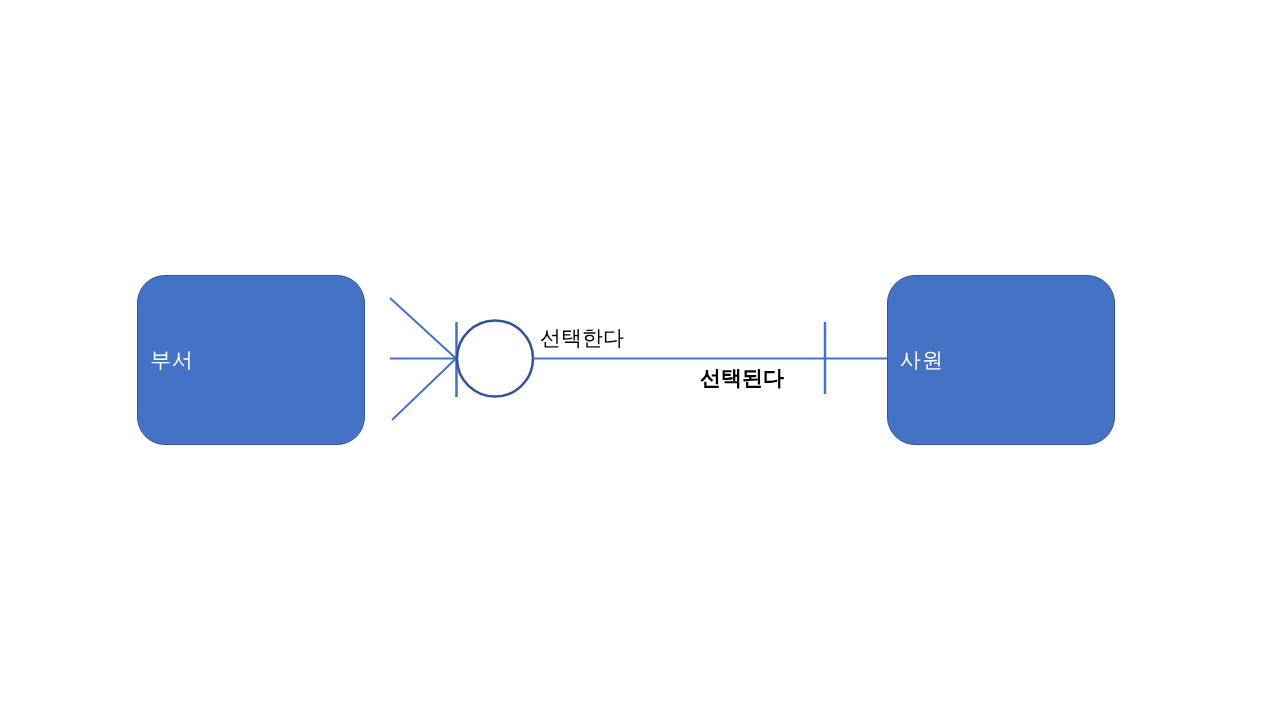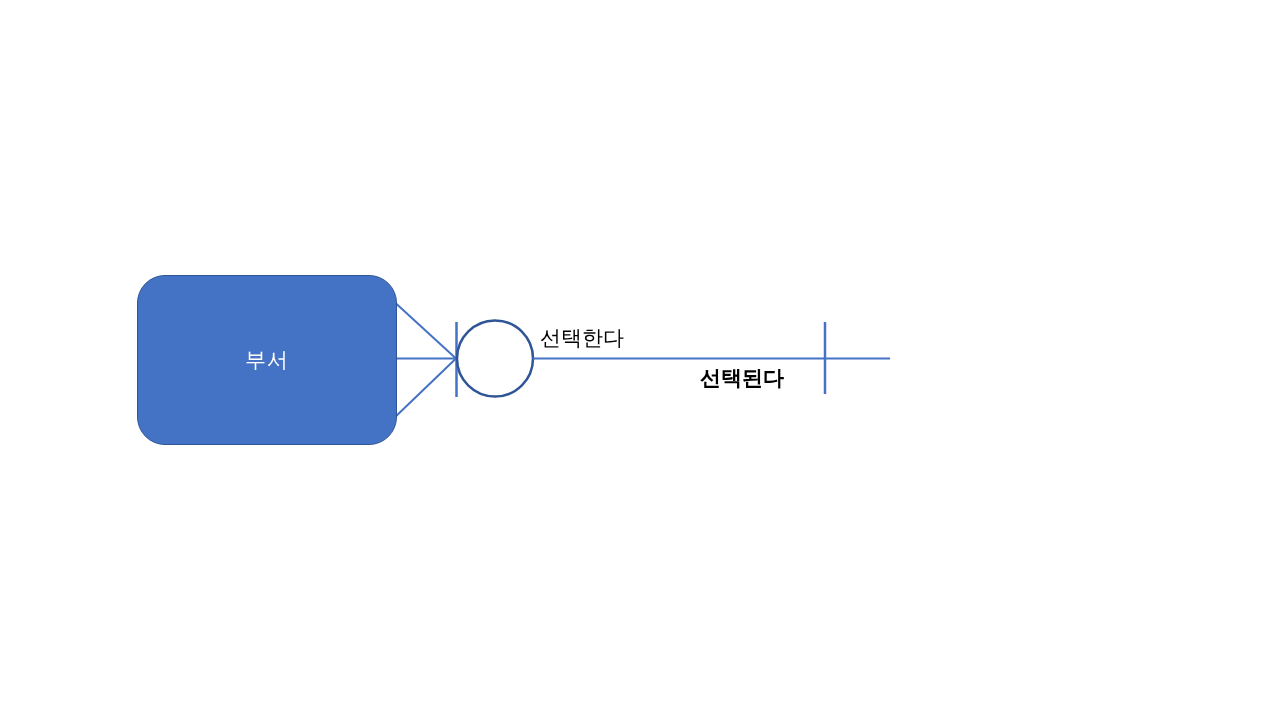--- a/index.html
+++ b/index.html
@@ -19,30 +19,30 @@
     position: absolute;
     left: 0;
     top: 0;
     width: 1280px;
     height: 720px;
     z-index: 1;
   }
   .entity {
     position: absolute;
     top: 275px;
-    width: 260px;
+    width: 228px;
     height: 170px;
     background: var(--entity-fill, #4472C4);
     border: 1.5px solid var(--entity-border, #2F5597);
     border-radius: 28px;
     display: flex;
     align-items: center;
-    justify-content: center;
     z-index: 2;
     box-sizing: border-box;
+    padding-left: 12px;
   }
   .entity span {
     color: var(--entity-text, #ffffff);
     font-size: 21px;
     letter-spacing: 1px;
   }
   .entity-left  { left: 137px; }
   .entity-right { left: 887px; }
   .rel-label {
     position: absolute;
@@ -72,18 +72,21 @@
 
     <line x1="533" y1="358.5" x2="890" y2="358.5" stroke="var(--connector,#4472C4)" stroke-width="2"></line>
 
     <line x1="825" y1="322" x2="825" y2="394" stroke="var(--connector,#4472C4)" stroke-width="2.5"></line>
   </svg>
 
   <div class="entity entity-left">
     <span>부서</span>
   </div>
 
+  <div class="entity entity-right">
+    <span>사원</span>
+  </div>
 
   <div class="rel-label rel-label-forward">선택한다</div>
 
   <div class="rel-label rel-label-reverse">선택된다</div>
 
 </div>
 
 </body></html>

